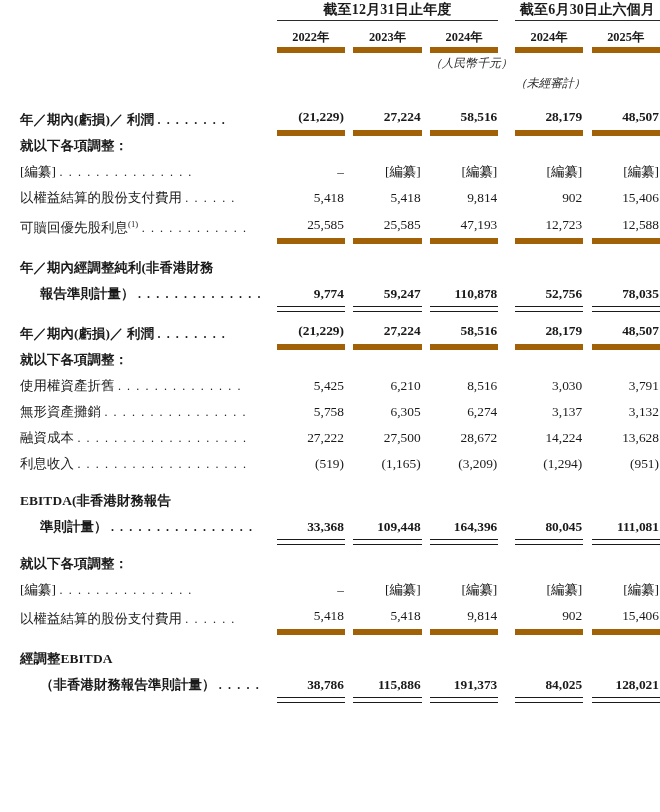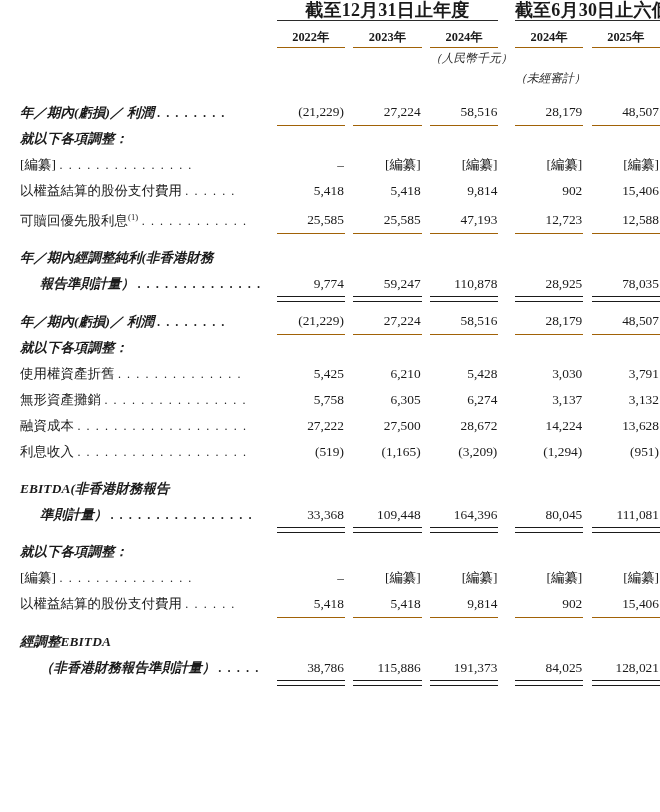--- a/index.html
+++ b/index.html
@@ -39,35 +39,35 @@
 
   .lbl {
     text-align: left;
     padding-left: 20px;
     white-space: nowrap;
     font-size: 13.4px;
     line-height: 26px;
     letter-spacing: .1px;
   }
   .lbl.indent { padding-left: 40px; }
-  .lbl.bold   { font-weight: bold; font-style: italic; }
+  .lbl.bold   { font-weight: bold; }
 
   .num {
     text-align: right;
     white-space: nowrap;
     font-size: 13.4px;
     line-height: 26px;
     padding-right: 1px;
   }
-  .num.bold { font-weight: normal; }
+  .num.bold { font-weight: bold; }
 
   
   .ghead {
     text-align: center;
-    font-size: 18px;
+    font-size: 14px;
     font-weight: bold;
     line-height: 20px;
     white-space: nowrap;
     letter-spacing: .2px;
   }
   .grule {
     height: 1px;
     background: #2b2b2b;
     font-size: 0;
     line-height: 0;
@@ -81,21 +81,21 @@
     padding-top: 6px;
   }
   .unit {
     text-align: right;
     font-size: 11.8px;
     font-style: italic;
     line-height: 20px;
     white-space: nowrap;
     color: #2b2b2b;
   }
-  .rule-bot   { border-bottom: 1px solid #a16207; }
+  .rule-bot   { border-bottom: 6px solid #a16207; }
   .rule-dbl {
     position: relative;
   }
   .rule-dbl::after {
     content: "";
     position: absolute;
     left: 0; right: 0;
     bottom: -5px;
     height: 4px;
     border-top: 1.6px solid #1a1a1a;
@@ -274,21 +274,21 @@
       </tr>
       <tr>
         <td class="lbl bold indent"><span>報告準則計量）</span> <span class="leader">. . . . . . . . . . . . . .</span></td>
         <td></td>
         <td class="num bold rule-dbl">9,774</td>
         <td></td>
         <td class="num bold rule-dbl">59,247</td>
         <td></td>
         <td class="num bold rule-dbl">110,878</td>
         <td></td>
-        <td class="num bold rule-dbl">28,925</td>
+        <td class="num bold rule-dbl">52,756</td>
         <td></td>
         <td class="num bold rule-dbl">78,035</td>
       </tr>
       <tr class="spacer-row">
         <td colspan="11"></td>
       </tr>
       <tr>
         <td class="lbl bold"><span>年／期內(虧損)／ 利潤</span> <span class="leader">. . . . . . . .</span></td>
         <td></td>
         <td class="num bold rule-bot">(21,229)</td>
@@ -314,21 +314,21 @@
         <td></td>
         <td class="num bold"></td>
       </tr>
       <tr>
         <td class="lbl"><span>使用權資產折舊</span> <span class="leader">. . . . . . . . . . . . . .</span></td>
         <td></td>
         <td class="num">5,425</td>
         <td></td>
         <td class="num">6,210</td>
         <td></td>
-        <td class="num">5,428</td>
+        <td class="num">8,516</td>
         <td></td>
         <td class="num">3,030</td>
         <td></td>
         <td class="num">3,791</td>
       </tr>
       <tr>
         <td class="lbl"><span>無形資產攤銷</span> <span class="leader">. . . . . . . . . . . . . . . .</span></td>
         <td></td>
         <td class="num">5,758</td>
         <td></td>

